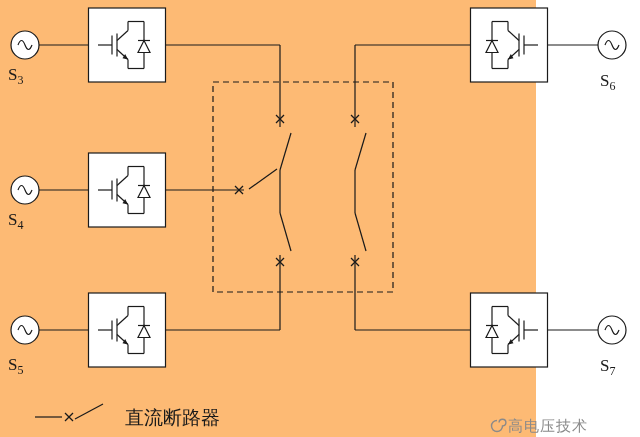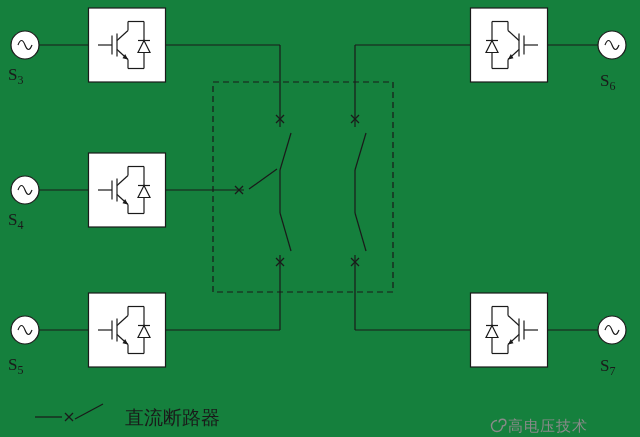--- a/index.html
+++ b/index.html
@@ -1,18 +1,18 @@
 <!DOCTYPE html>
 <html><head>
 <meta charset="utf-8">
 <style>
   html,body{margin:0;padding:0;background:#ffffff;}
   body{width:640px;height:437px;overflow:hidden;
        font-family:"Liberation Serif", serif;}
-  .stage{position:relative;width:640px;height:437px;background:#15803d;}
+  .stage{position:relative;width:536px;height:437px;background:#fdba74;}
   svg{display:block;}
   text{font-family:"Liberation Serif", serif;}
   .cjk{font-family:"DejaVu Sans", sans-serif;}
 </style>
 </head>
 <body>
 
 <div class="stage">
 <svg width="640" height="437" viewBox="0 0 640 437">
 

